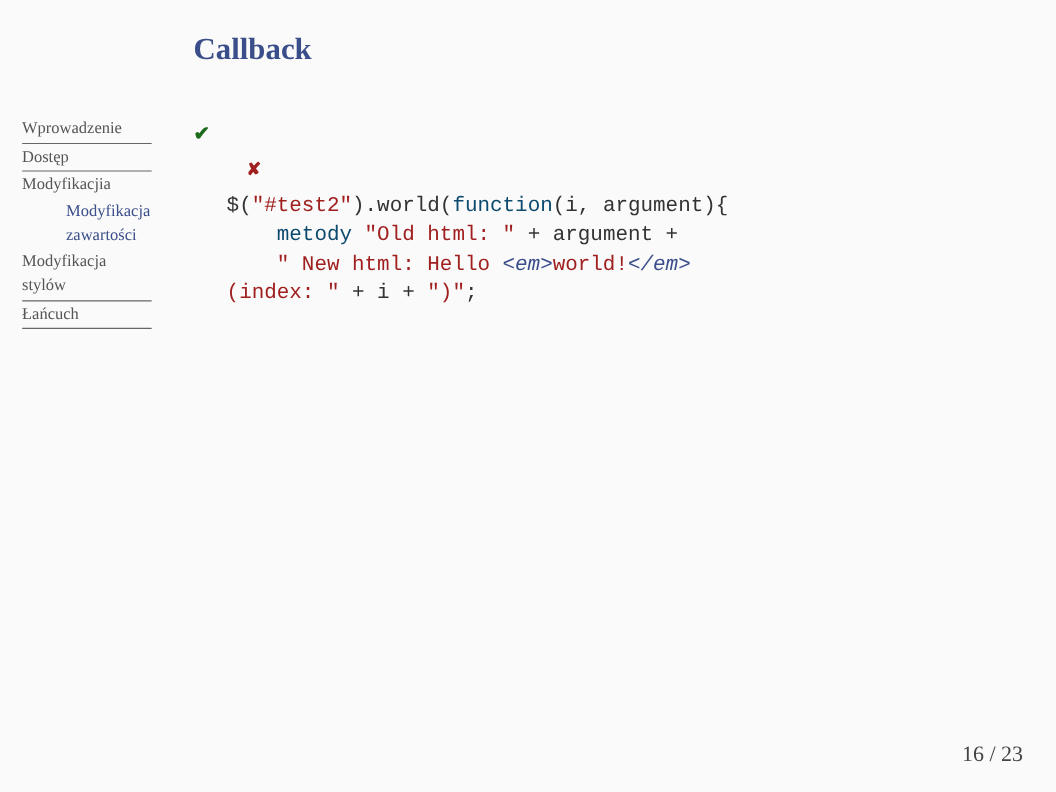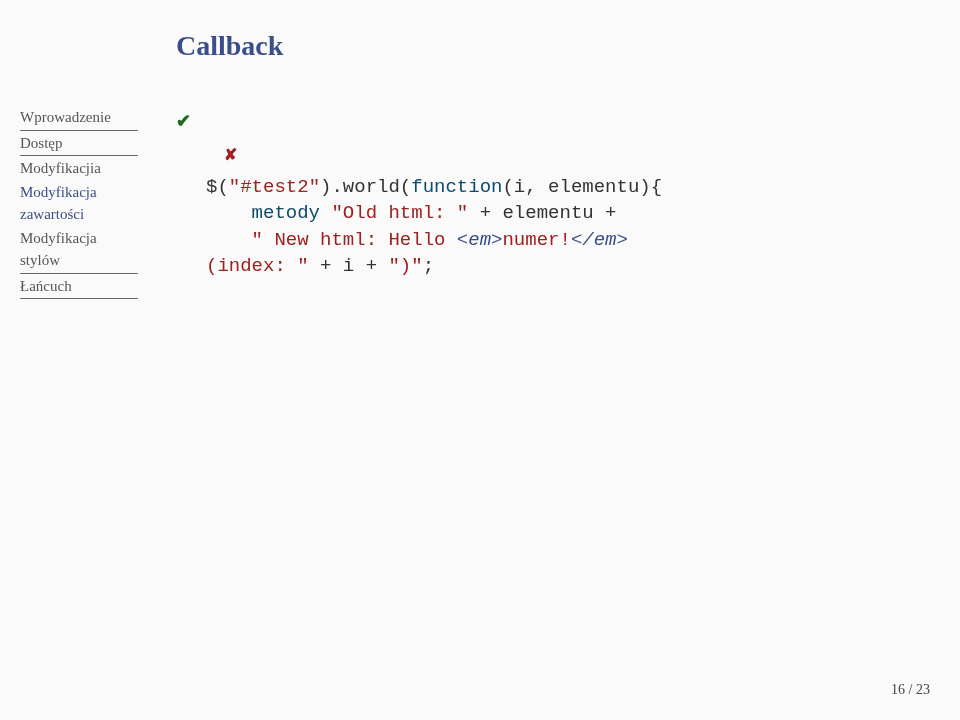--- a/index.html
+++ b/index.html
@@ -37,20 +37,21 @@
   .sidebar-item {
     margin-bottom: 1px;
   }
   .sidebar-item .rule {
     height: 1px;
     background: #666;
     margin-top: 1px;
   }
   .sidebar-item.active {
     color: #3a4e8a;
+    margin-left: 40px;
   }
   .content {
     position: absolute;
     left: 176px;
     top: 106px;
     width: 740px;
     color: #222;
     font-size: 19px;
     line-height: 1.55;
   }
@@ -88,21 +89,21 @@
     white-space: pre;
     color: #333;
   }
   .kw { color: #0c4a6e; }
   .str { color: #a02020; }
   .html-kw { color: #3a4e8a; font-style: italic; }
   .page-number {
     position: absolute;
     bottom: 22px;
     right: 30px;
-    font-size: 14px;
+    font-size: 20px;
     color: #444;
     margin-left: 16px;
   }
 </style>
 </head>
 <body>
 
 <div class="slide">
 
   <div class="title">Callback</div>
@@ -133,23 +134,23 @@
   </div>
 
   <div class="content">
     <div class="bullet-row">
       <span class="bullet-icon">✔</span>
     </div>
     <div class="subbullet-row">
       <span class="subbullet-icon">✘</span>
     </div>
 
-    <div class="code"><span>$(</span><span class="str">"#test2"</span><span>).world(</span><span class="kw">function</span><span>(i, elementu){</span>
-<span>    </span><span class="kw">metody</span><span> </span><span class="str">"Old html: "</span><span> + elementu +</span>
-<span>    </span><span class="str">" New html: Hello </span><span class="html-kw">&lt;em&gt;</span><span class="str">numer!</span><span class="html-kw">&lt;/em&gt;</span>
+    <div class="code"><span>$(</span><span class="str">"#test2"</span><span>).world(</span><span class="kw">function</span><span>(i, argument){</span>
+<span>    </span><span class="kw">metody</span><span> </span><span class="str">"Old html: "</span><span> + argument +</span>
+<span>    </span><span class="str">" New html: Hello </span><span class="html-kw">&lt;em&gt;</span><span class="str">world!</span><span class="html-kw">&lt;/em&gt;</span>
 <span class="str">(index: "</span><span> + i + </span><span class="str">")"</span><span>;</span></div>
   </div>
 
   <div class="page-number">
     <span>16</span><span> / </span><span>23</span>
   </div>
 
 </div>
 
 </body></html>

